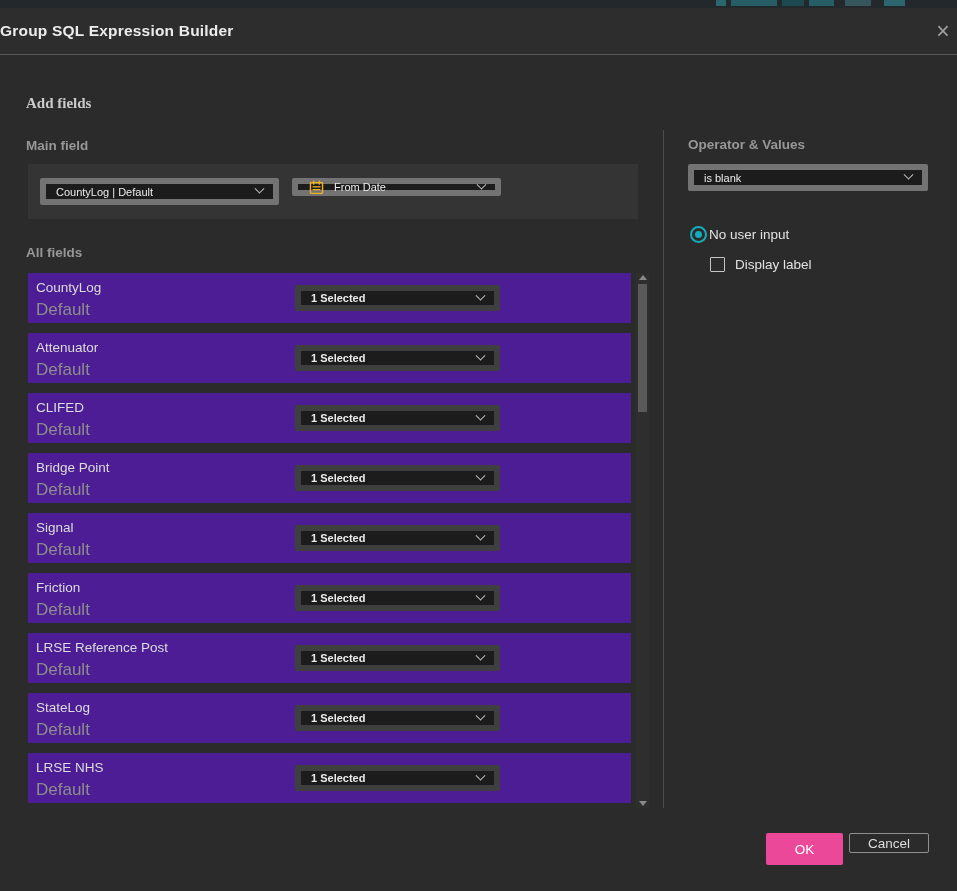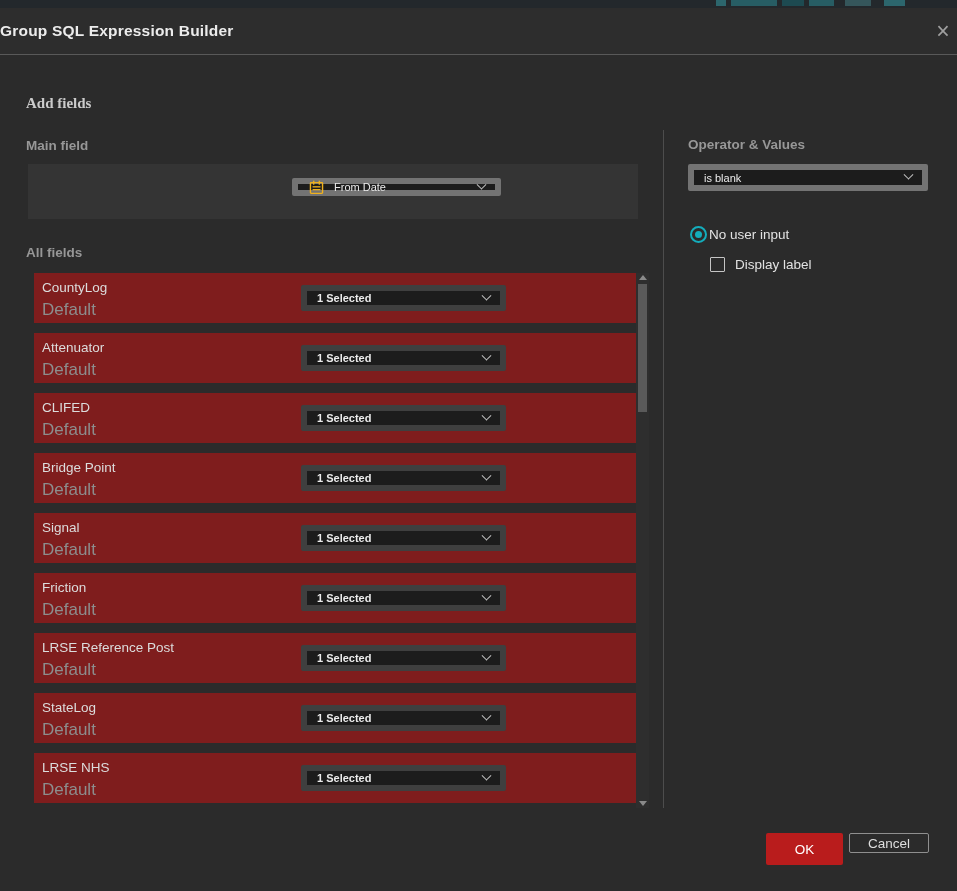--- a/index.html
+++ b/index.html
@@ -39,21 +39,21 @@
     padding:0 10px; font-size:11px; color:#ebebeb; cursor:pointer;
   }
   .chev {
     margin-left:auto; width:7px; height:7px;
     border-right:1.5px solid #c4c4c4; border-bottom:1.5px solid #c4c4c4;
     transform:rotate(45deg) translate(-2px,-2px);
   }
   .cal-icon { width:17px; height:17px; margin-right:9px; flex:0 0 auto; }
 
   .list { position:absolute; left:28px; top:265px; width:603px; }
-  .row { position:relative; width:603px; height:50px; background:#7f1d1d; margin-bottom:10px;margin-left:6px; }
+  .row { position:relative; width:603px; height:50px; background:#4c1d95; margin-bottom:10px; }
   .row-name { position:absolute; left:8px; top:7px; font-size:13.5px; color:#dcdcdc; }
   .row-sub  { position:absolute; left:8px; top:27px; font-size:17px; color:#8d8d8d; }
   .row .dd { left:267px; top:12px; width:205px; height:26px; border-color:#3f3f3f;font-weight:bold; }
 
   
   .sbar { position:absolute; left:636px; top:265px; width:13px; height:535px; background:#2e2e2e; }
   .sthumb { position:absolute; left:2px; top:11px; width:9px; height:128px; background:#5a5a5a; }
   .tri { position:absolute; left:3px; width:0; height:0; border-left:4px solid transparent; border-right:4px solid transparent; }
   .tri-up { top:2px; border-bottom:5px solid #8a8a8a; }
   .tri-down { bottom:2px; border-top:5px solid #8a8a8a; }
@@ -67,21 +67,21 @@
     width:17px; height:17px; border-radius:50%; border:2px solid #14adbc; position:relative; flex:0 0 auto;
   }
   .radio::after { content:''; position:absolute; inset:3px; border-radius:50%; background:#14adbc; }
   .radio-label { margin-left:2px; font-size:13.5px; color:#e2e2e2; }
   .check-row { position:absolute; left:710px; top:249px; display:flex; align-items:center; cursor:pointer; }
   .checkbox { width:15px; height:15px; border:1.5px solid #c5c5c5; border-radius:1px; background:transparent; flex:0 0 auto; }
   .check-label { margin-left:10px; font-size:13.5px; color:#e2e2e2; }
 
   
   .btn { position:absolute; display:flex; align-items:center; justify-content:center; font-size:13.5px; border-radius:2px; cursor:pointer; }
-  .btn-ok { left:766px; top:825px; width:77px; height:32px; background:#b91c1c; color:#ffffff; }
+  .btn-ok { left:766px; top:825px; width:77px; height:32px; background:#ec4899; color:#ffffff; }
   .btn-cancel { left:849px; top:825px; width:80px; height:20px; background:transparent; border:1px solid #8f8f8f; color:#dedede; }
 </style>
 </head>
 <body>
 
 <div class="screen">
 
   <div class="bg-edge">
     <div class="blk" style="left:716px;width:10px;background:#2c666d;"></div>
     <div class="blk" style="left:731px;width:46px;background:#275d64;"></div>
@@ -96,20 +96,24 @@
     <div class="titlebar">
       <span class="title">Group SQL Expression Builder</span>
       <span class="close-btn">×</span>
     </div>
 
     <div class="h-add">Add fields</div>
 
     <div class="h-sub" style="left:26px;top:130px;">Main field</div>
 
     <div class="panel main-panel">
+      <div class="dd" style="left:12px;top:14px;width:239px;height:27px;">
+        <span>CountyLog | Default</span>
+        <span class="chev"></span>
+      </div>
       <div class="dd" style="left:264px;top:14px;width:209px;height:18px;">
         <svg class="cal-icon" viewBox="0 0 18 18">
           <rect x="2.6" y="3.8" width="12.8" height="11.4" rx="0.8" fill="none" stroke="#f0b11c" stroke-width="1.5"></rect>
           <line x1="6" y1="1.8" x2="6" y2="6" stroke="#f0b11c" stroke-width="1.5"></line>
           <line x1="12" y1="1.8" x2="12" y2="6" stroke="#f0b11c" stroke-width="1.5"></line>
           <line x1="4.8" y1="8.3" x2="13.2" y2="8.3" stroke="#f0b11c" stroke-width="1.4"></line>
           <line x1="4.8" y1="11.3" x2="13.2" y2="11.3" stroke="#f0b11c" stroke-width="1.4"></line>
         </svg>
         <span>From Date</span>
         <span class="chev"></span>

